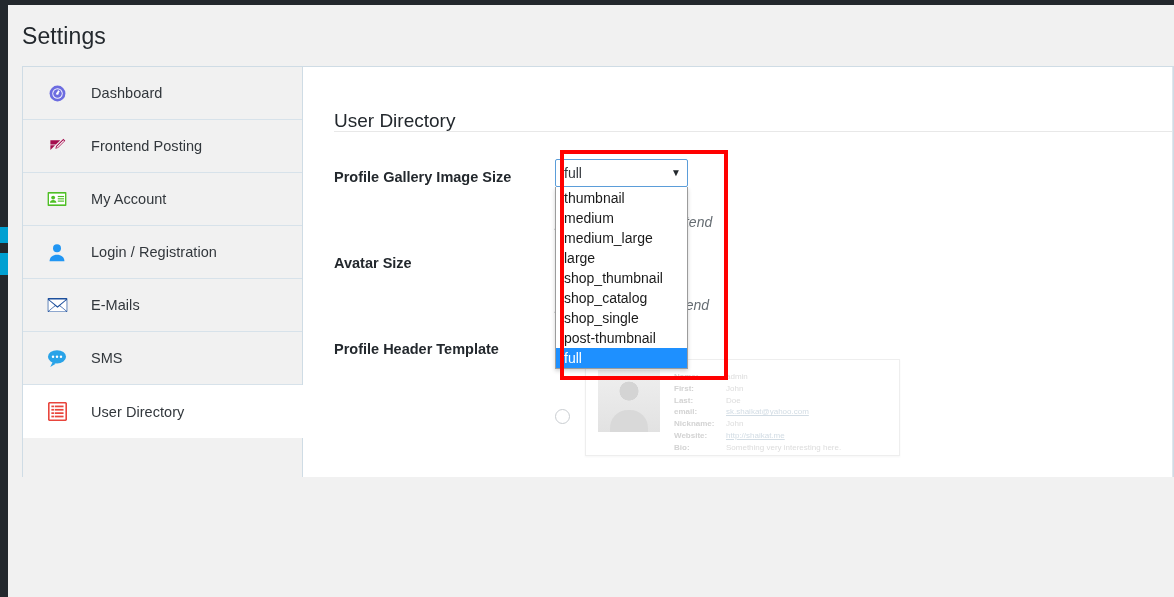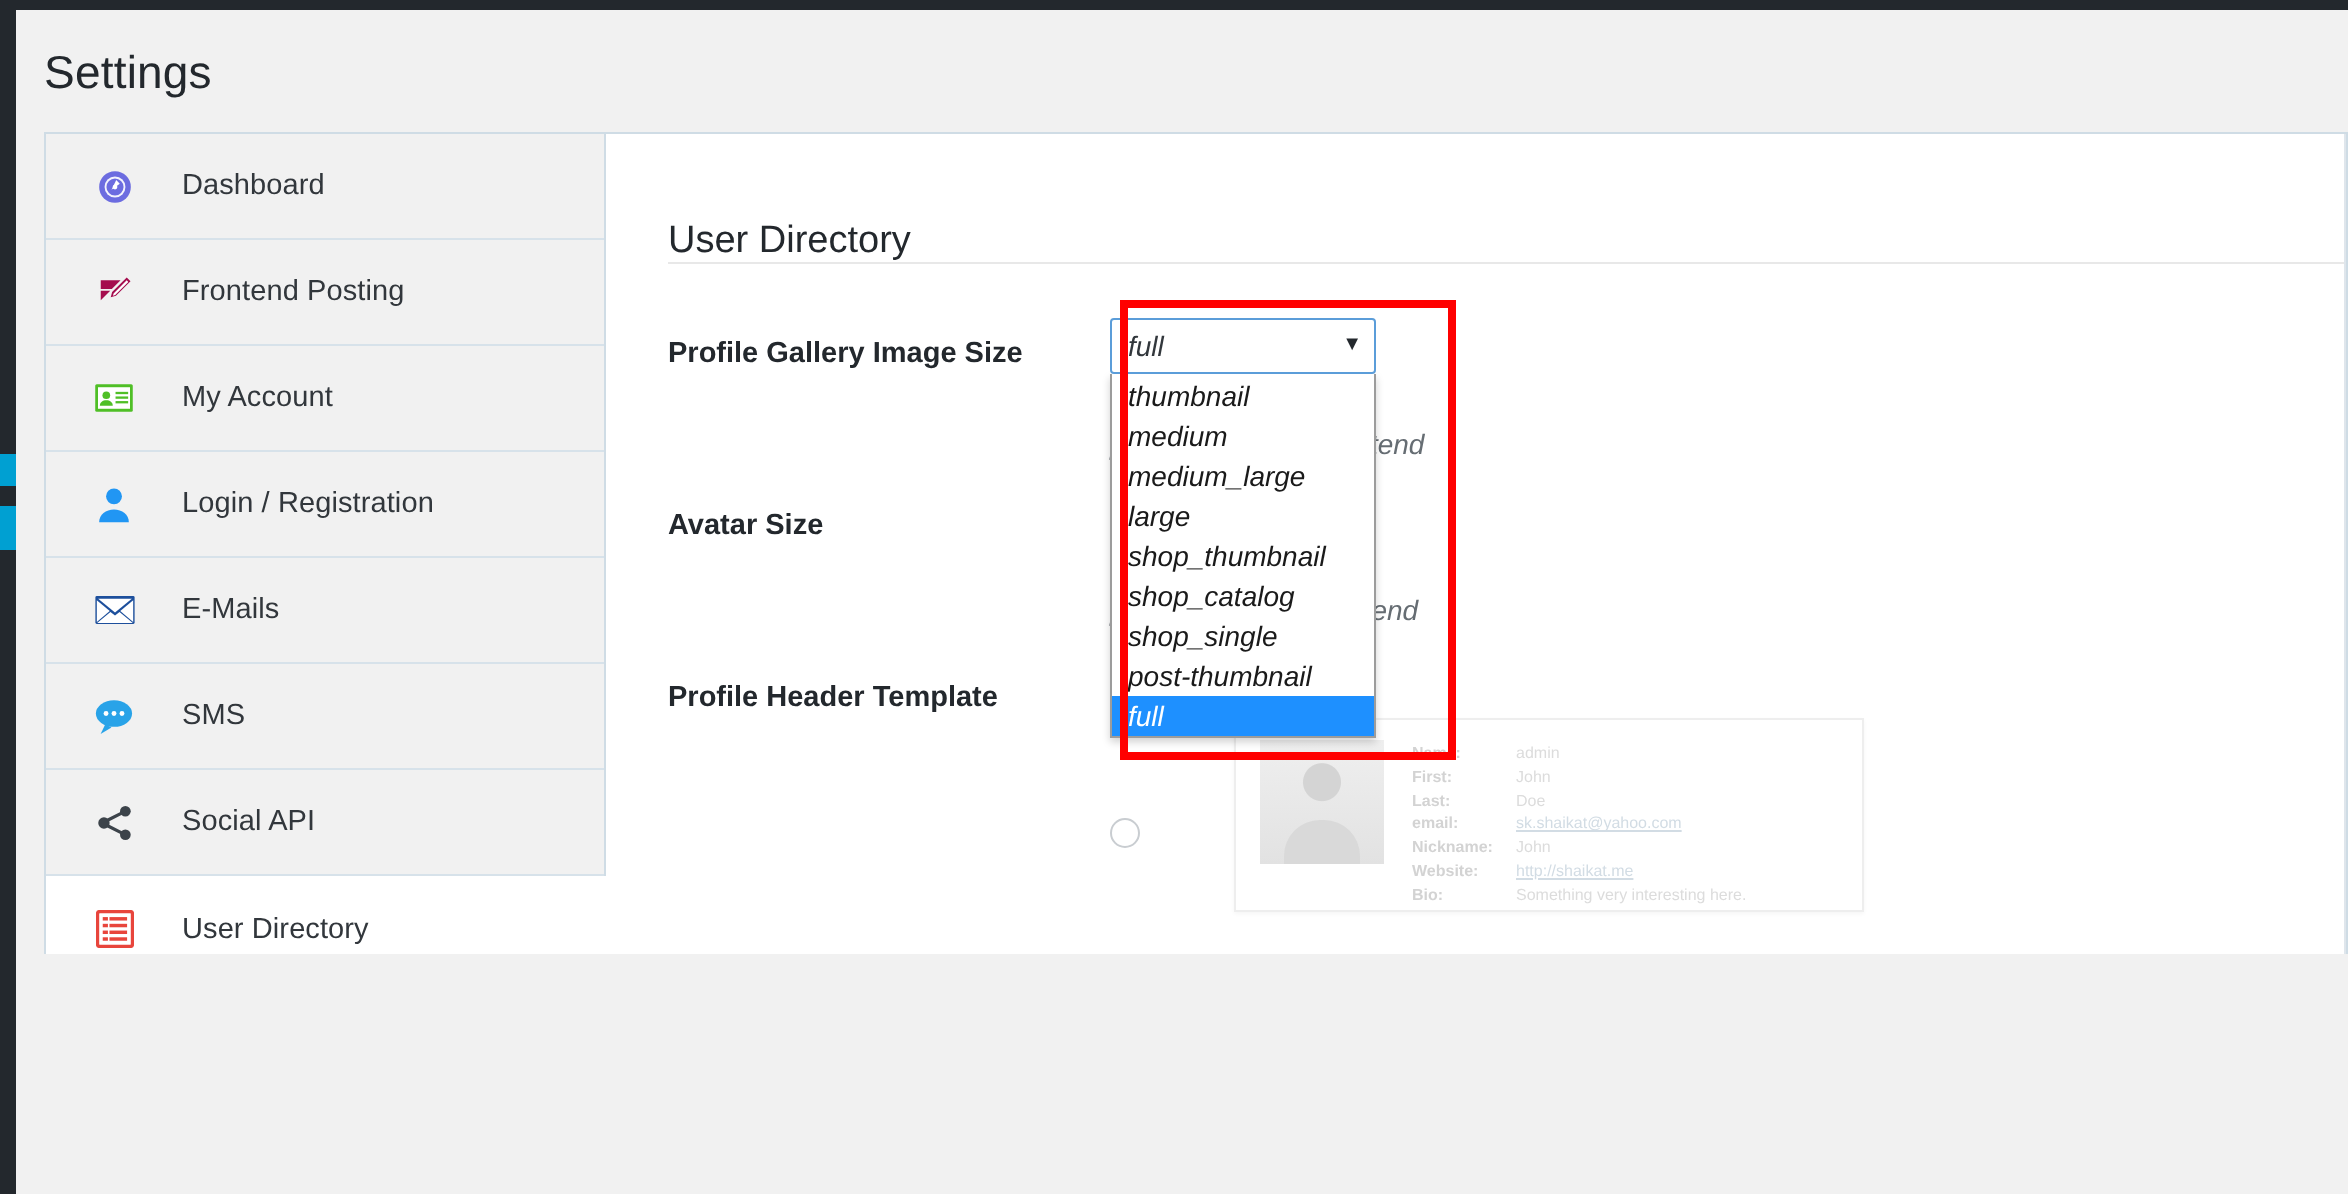--- a/index.html
+++ b/index.html
@@ -128,21 +128,21 @@
     font-size:14px; font-style:italic; color:#666d73;
     line-height:20px;
     white-space:nowrap;
   }
   .desc-offset-1 { position:absolute; left:0; top:45px; }
   .desc-offset-2 { position:absolute; left:0; top:42px; }
 
   
   .select-shell {
     position:absolute; left:0; top:-8px;
-    width:133px; height:28px;font-style:italic;
+    width:133px; height:28px;
   }
   .select-box {
     width:133px; height:28px;
     border:1px solid #5b9dd9;
     background:#ffffff;
     border-radius:2px;
     display:flex; align-items:center;
     padding:0 6px 0 8px;
     font-size:14px; color:#32373c;
     cursor:pointer;
@@ -203,21 +203,20 @@
     background:#fff;
     cursor:pointer;
   }
   .tpl-card {
     position:absolute; left:30px; top:0;
     width:315px;
     background:#ffffff;
     border:1px solid #eeeeee;
     box-shadow:0 1px 2px rgba(0,0,0,0.04);
     overflow:hidden;
-    margin-left:32px;
   }
   .tpl-card.h1 { height:97px; }
   .tpl-card.h2 { height:141px; }
 
   
   .c1-inner { display:flex; padding:10px 12px; }
   .c1-avatar {
     width:62px; height:62px; flex:0 0 62px;
     margin-right:14px;
     background:
@@ -357,31 +356,20 @@
             <ellipse cx="11" cy="8.6" rx="10" ry="7.3" fill="#29a3e8"></ellipse>
             <path d="M6.2 14.5l-2.6 5.4 6-3.6z" fill="#29a3e8"></path>
             <circle cx="6.6" cy="8.6" r="1.35" fill="#ffffff"></circle>
             <circle cx="11" cy="8.6" r="1.35" fill="#ffffff"></circle>
             <circle cx="15.4" cy="8.6" r="1.35" fill="#ffffff"></circle>
           </svg>
         </span>
         <span class="nav-label">SMS</span>
       </div>
 
-      <div class="nav-item">
-        <span class="nav-icon">
-          <svg width="19" height="19" viewBox="0 0 22 22" fill="#3c434a" stroke="#3c434a">
-            <circle cx="17" cy="4.2" r="3.1" stroke="none"></circle>
-            <circle cx="4.6" cy="11" r="3.3" stroke="none"></circle>
-            <circle cx="17" cy="17.8" r="3.1" stroke="none"></circle>
-            <path d="M6.4 9.6l9-4.6M6.4 12.4l9 4.6" stroke-width="1.9" fill="none"></path>
-          </svg>
-        </span>
-        <span class="nav-label">Social API</span>
-      </div>
 
       <div class="nav-item active">
         <span class="nav-icon">
           <svg width="19" height="19" viewBox="0 0 22 22">
             <rect x="0.9" y="0.9" width="20.2" height="20.2" rx="1.2" fill="none" stroke="#e8453c" stroke-width="1.9"></rect>
             <rect x="3.9" y="4.1" width="3" height="2" fill="#e8453c"></rect>
             <rect x="7.8" y="4.1" width="10.2" height="2" fill="#e8453c"></rect>
             <rect x="3.9" y="8" width="3" height="2" fill="#e8453c"></rect>
             <rect x="7.8" y="8" width="10.2" height="2" fill="#e8453c"></rect>
             <rect x="3.9" y="11.9" width="3" height="2" fill="#e8453c"></rect>

